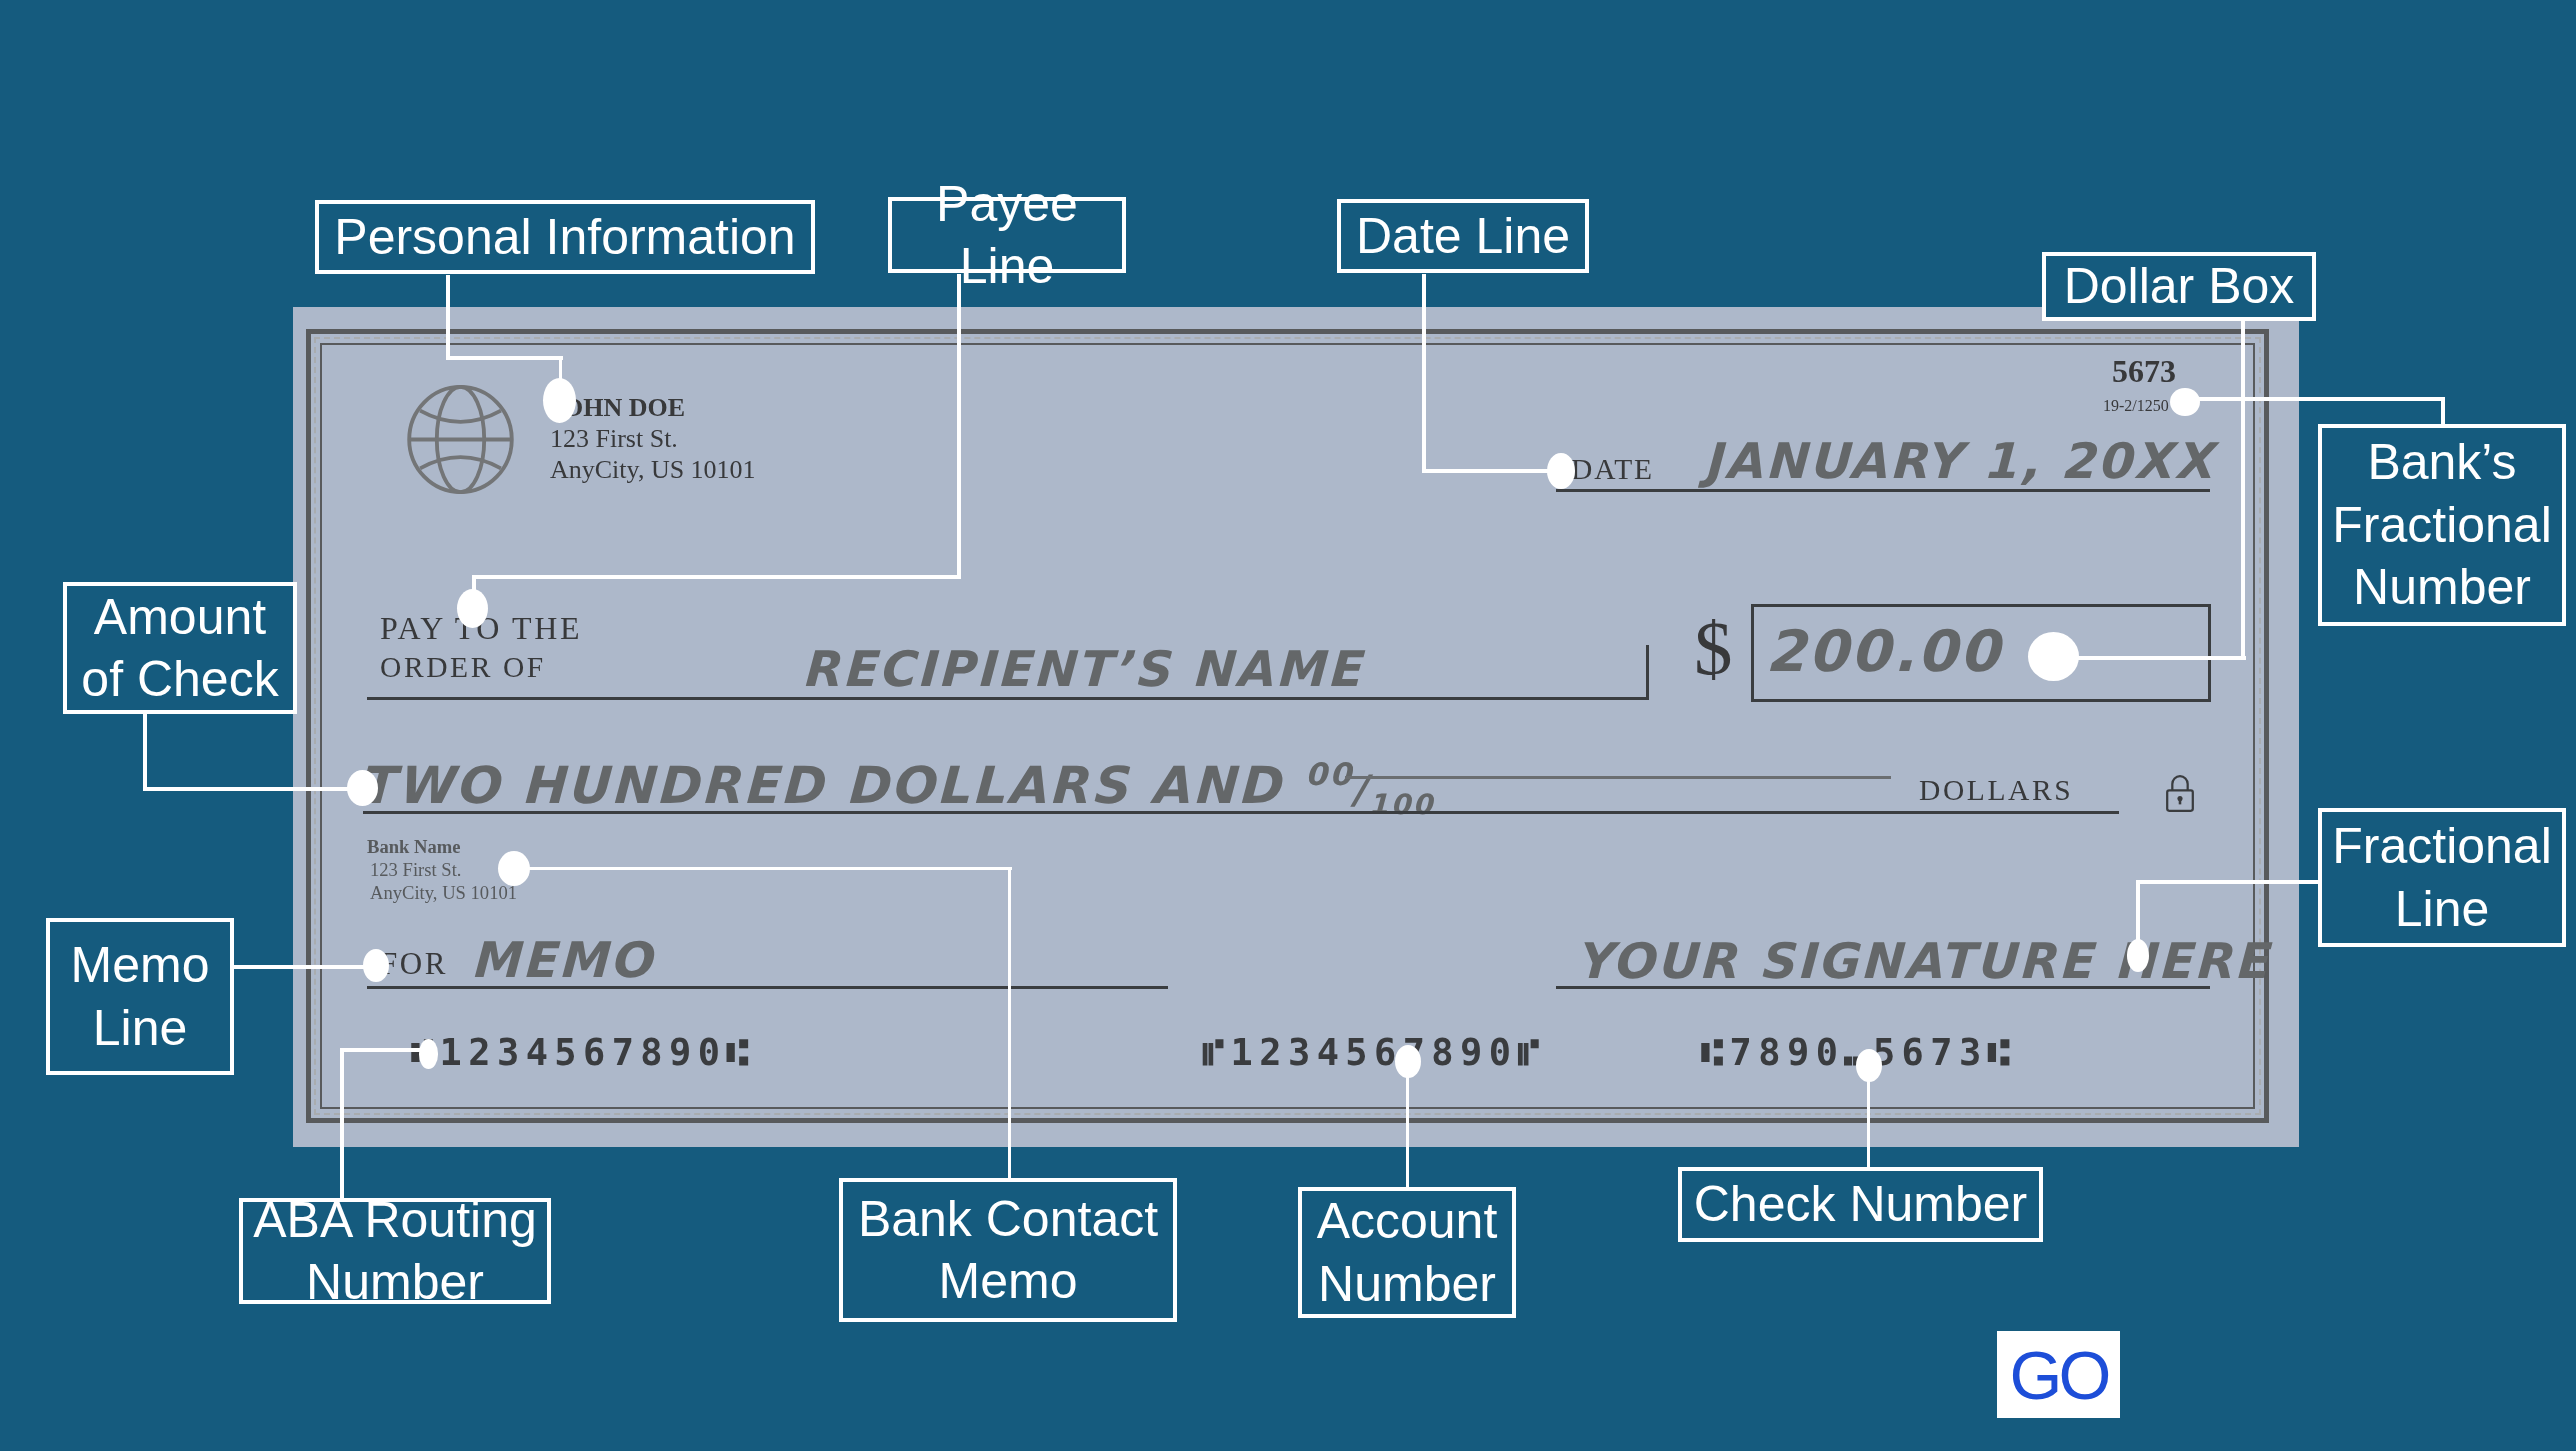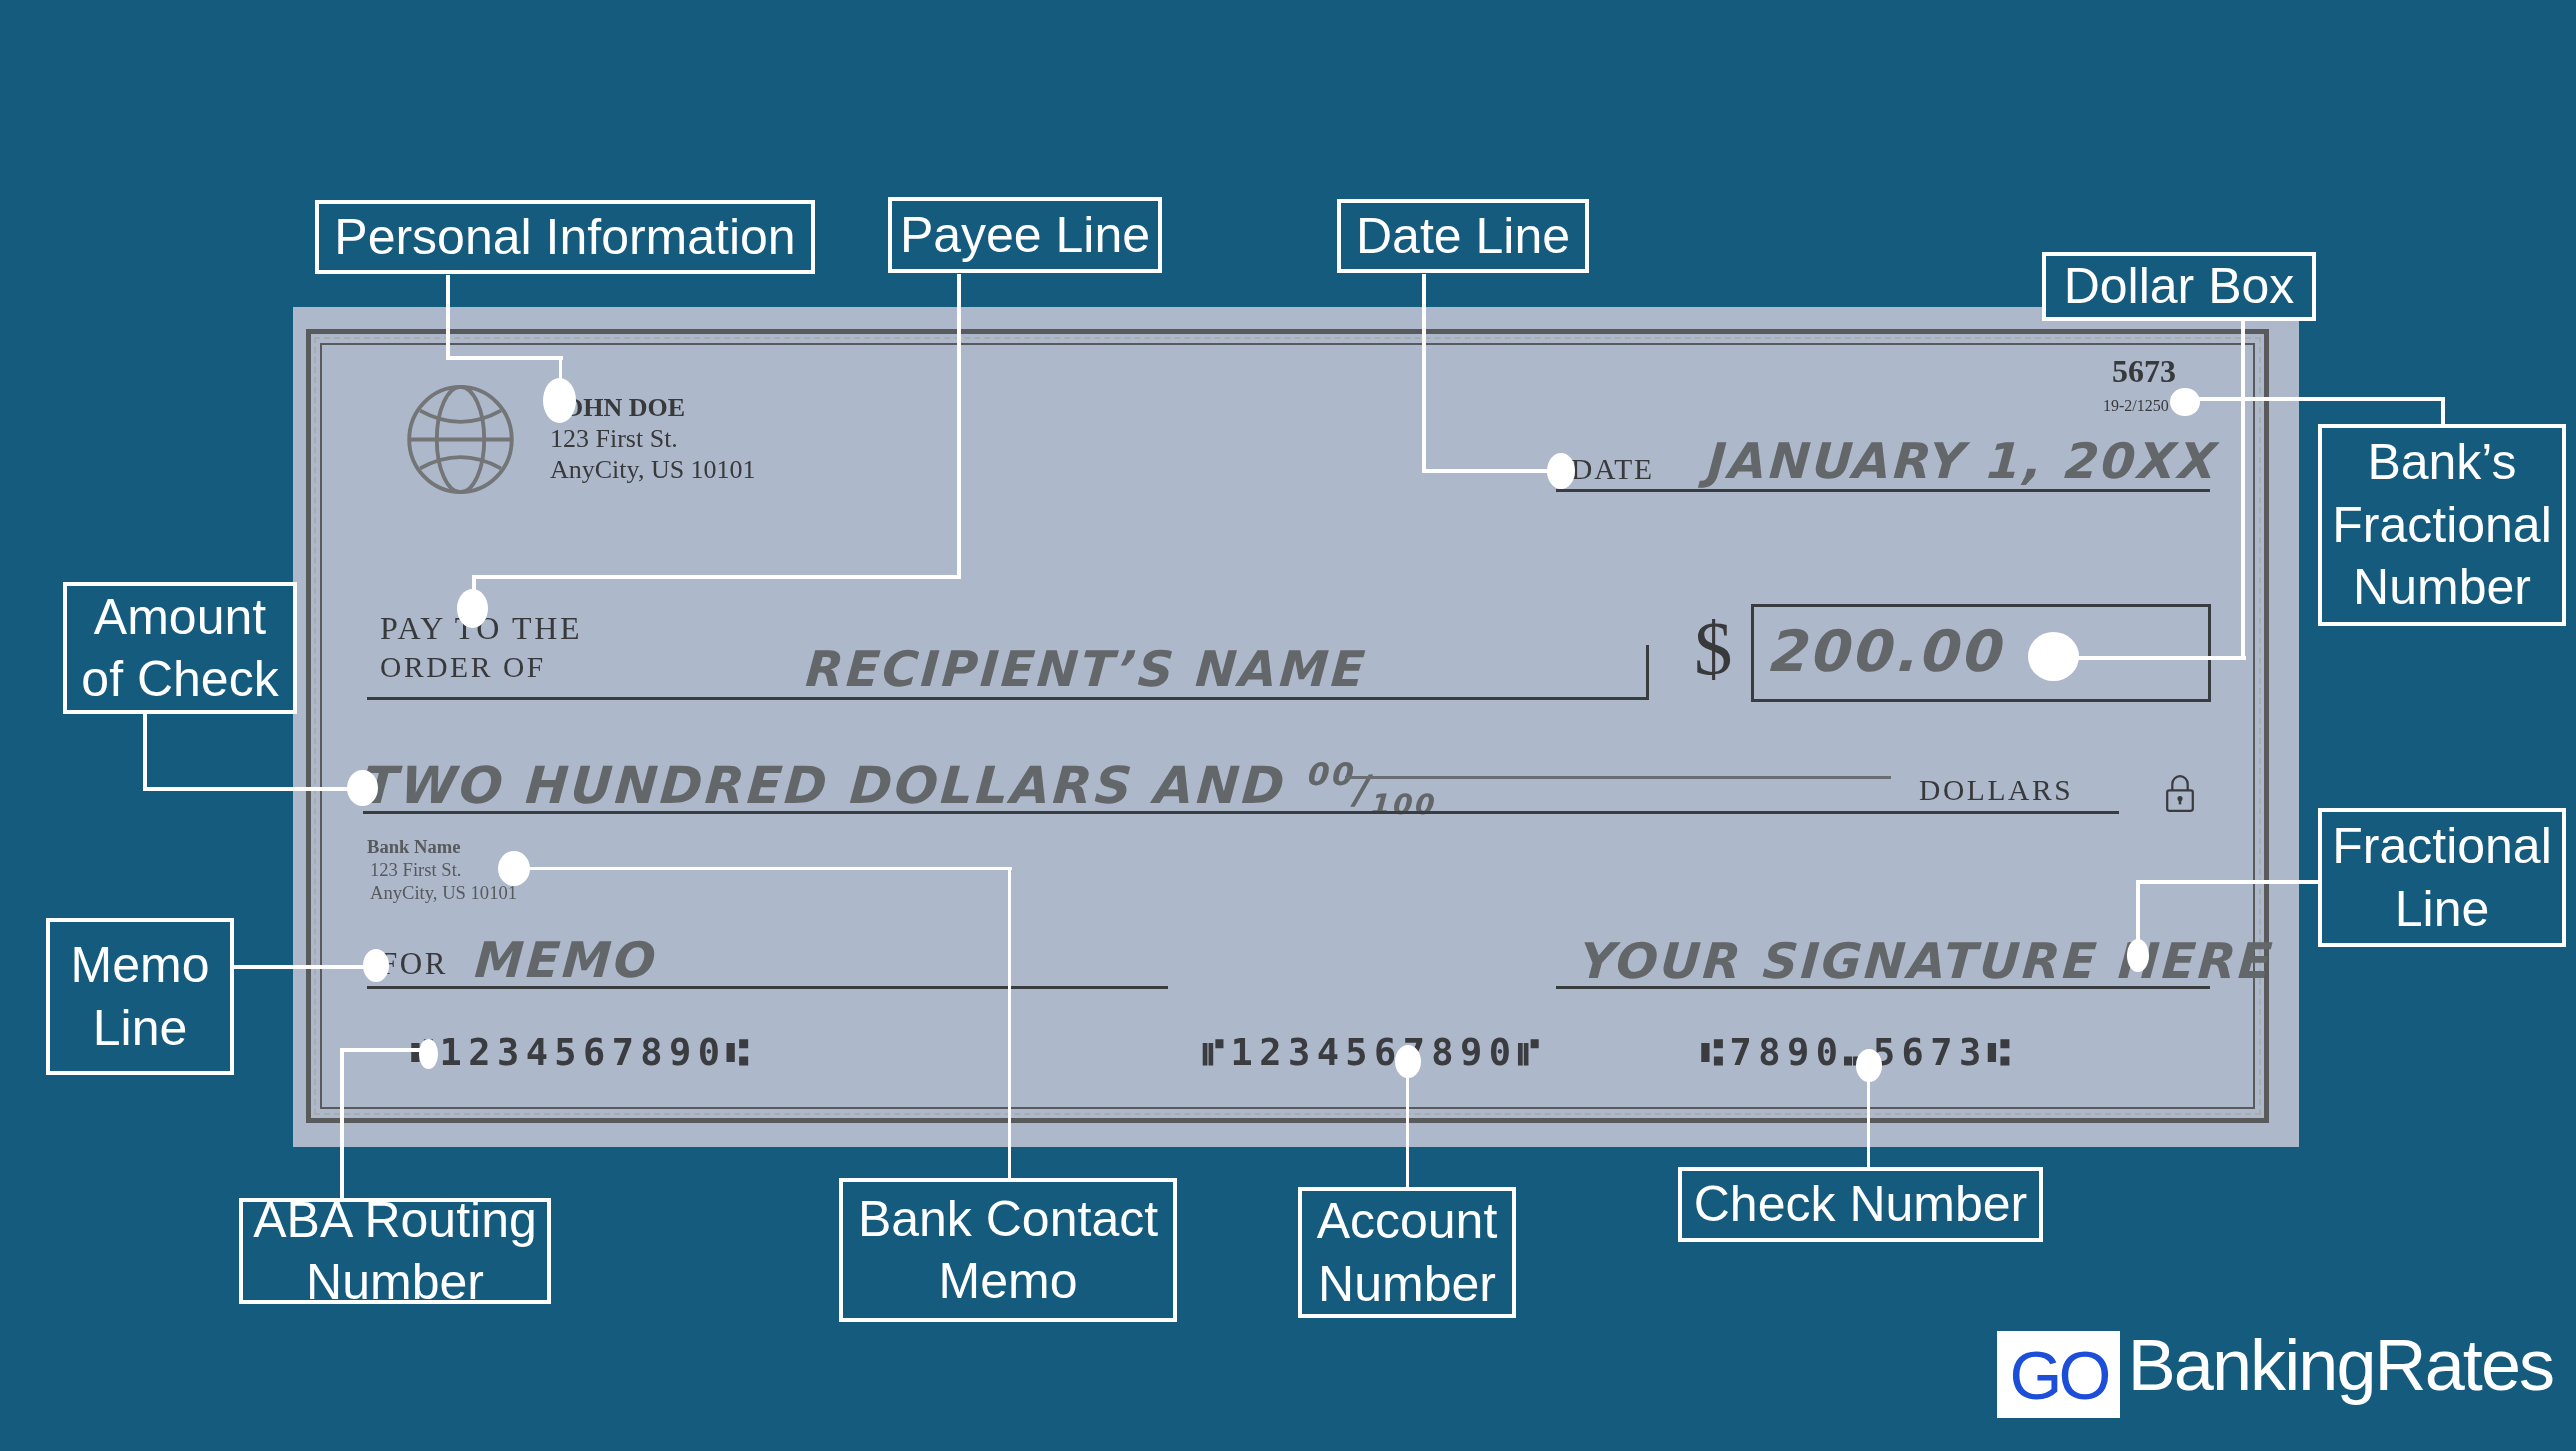--- a/index.html
+++ b/index.html
@@ -134,21 +134,21 @@
 
 <div class="abs line" style="left:1406px;top:1066px;width:3.2px;height:122px;"></div>
 <div class="abs dot" style="left:1395px;top:1045px;width:26px;height:33px;"></div>
 
 <div class="abs line" style="left:1867px;top:1074px;width:3.2px;height:95px;"></div>
 <div class="abs dot" style="left:1856px;top:1049px;width:26px;height:33px;"></div>
 
 <div class="abs callout" style="left:283px;top:200px;width:500px;height:74px;margin-left:32px;">
     <span>Personal Information</span>
   </div>
-<div class="abs callout" style="left:888px;top:197px;width:274px;height:76px;">
+<div class="abs callout" style="left:888px;top:197px;width:238px;height:76px;">
     <span>Payee Line</span>
   </div>
 <div class="abs callout" style="left:1337px;top:199px;width:252px;height:74px;">
     <span>Date Line</span>
   </div>
 <div class="abs callout" style="left:2042px;top:205px;width:274px;height:69px;margin-top:47px;">
     <span>Dollar Box</span>
   </div>
 <div class="abs callout" style="left:2318px;top:424px;width:248px;height:202px;">
     <span>Bank’s
@@ -178,15 +178,14 @@
 <div class="abs callout" style="left:1298px;top:1187px;width:218px;height:131px;">
     <span>Account
 Number</span>
   </div>
 <div class="abs callout" style="left:1678px;top:1167px;width:365px;height:75px;">
     <span>Check Number</span>
   </div>
 
 <div class="abs" style="left:1997px;top:1321px;height:87px;display:flex;align-items:center;">
   <div class="logo-go" style="width:123px;height:87px;">GO</div>
-  <div class="logo-text" style="margin-left:7.7px;">BankingRates</div>
 </div>
 
 
 </body></html>

